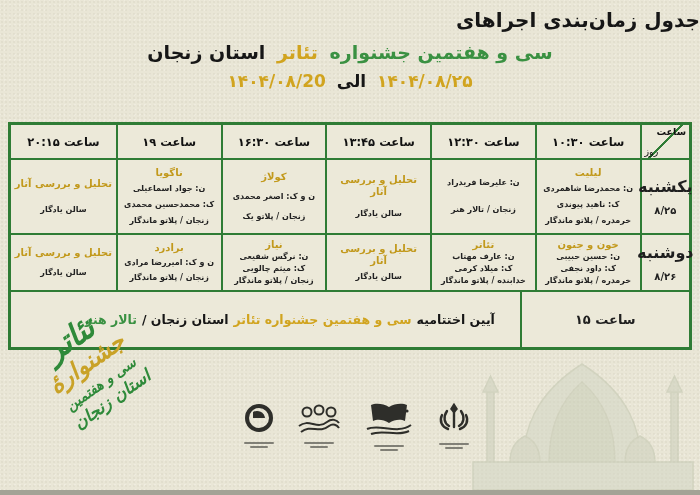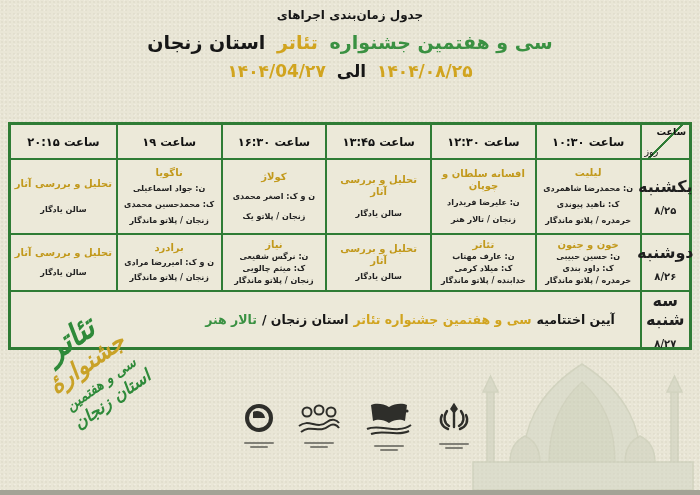--- a/index.html
+++ b/index.html
@@ -9,21 +9,21 @@
     background-image:radial-gradient(rgba(120,115,90,0.07) 1px, transparent 1px),
                      radial-gradient(rgba(255,255,255,0.25) 1px, transparent 1px);
     background-size:4px 4px, 5px 5px;
     background-position:0 0, 2px 2px;
     font-family:"DejaVu Sans", sans-serif;
     direction:rtl;
     color:#1f1f1f;
   }
   
   .hdr{position:absolute;top:8px;left:0;right:0;text-align:center;}
-  .hdr-line1{font-size:12px;font-weight:bold;color:#161616;margin:0 0 9px 0;}
+  .hdr-line1{font-size:20px;font-weight:bold;color:#161616;margin:0 0 9px 0;text-align:right;}
   .hdr-line2{font-size:19px;font-weight:bold;margin:0 0 8px 0;}
   .hdr-line3{font-size:17px;font-weight:bold;margin:0;}
   .t-green{color:#3a9142;}
   .t-gold{color:#d1a41f;}
   .t-black{color:#161616;}
   .gap{margin-inline-start:5px;}
   
   .sched{
     position:absolute;top:122px;left:8px;width:684px;height:228px;
     border:3px solid #2f7c35;background:#ece9d9;
@@ -89,21 +89,21 @@
   <div class="hdr">
     <div class="hdr-line1">جدول زمان‌بندی اجراهای</div>
     <div class="hdr-line2">
       <span class="t-green">سی و هفتمین جشنواره</span>
       <span class="t-gold gap">تئاتر</span>
       <span class="t-black gap">استان زنجان</span>
     </div>
     <div class="hdr-line3">
       <span class="t-gold">۱۴۰۴/۰۸/۲۵</span>
       <span class="t-black gap">الی</span>
-      <span class="t-gold gap">۱۴۰۴/04/۲۷</span>
+      <span class="t-gold gap">۱۴۰۴/۰۸/20</span>
     </div>
   </div>
 
   <div class="sched">
 
     <div class="trow hrow">
       <div class="cell c-day hcell corner">
         <span class="cr-top">ساعت</span>
         <span class="cr-bot">روز</span>
       </div>
@@ -120,21 +120,20 @@
         <span class="day-name">یکشنبه</span>
         <span class="day-date">۸/۲۵</span>
       </div>
       <div class="cell c-t">
         <div class="show-title">لیلیت</div>
         <div class="show-line">ن: محمدرضا شاهمردی</div>
         <div class="show-line">ک: ناهید پیوندی</div>
         <div class="show-line">خرمدره / پلاتو ماندگار</div>
       </div>
       <div class="cell c-t">
-        <div class="show-title">افسانه سلطان و چوپان</div>
         <div class="show-line">ن: علیرضا فریدراد</div>
         <div class="show-line">زنجان / تالار هنر</div>
       </div>
       <div class="cell c-t">
         <div class="show-title">تحلیل و بررسی آثار</div>
         <div class="show-line">سالن یادگار</div>
       </div>
       <div class="cell c-t">
         <div class="show-title">کولاژ</div>
         <div class="show-line">ن و ک: اصغر محمدی</div>
@@ -153,21 +152,21 @@
     </div>
 
     <div class="trow r2">
       <div class="cell c-day daycell">
         <span class="day-name">دوشنبه</span>
         <span class="day-date">۸/۲۶</span>
       </div>
       <div class="cell c-t">
         <div class="show-title">خون و جنون</div>
         <div class="show-line">ن: حسین حبیبی</div>
-        <div class="show-line">ک: داود بندی</div>
+        <div class="show-line">ک: داود نجفی</div>
         <div class="show-line">خرمدره / پلاتو ماندگار</div>
       </div>
       <div class="cell c-t">
         <div class="show-title">تئاتر</div>
         <div class="show-line">ن: عارف مهتاب</div>
         <div class="show-line">ک: میلاد کرمی</div>
         <div class="show-line">خدابنده / پلاتو ماندگار</div>
       </div>
       <div class="cell c-t">
         <div class="show-title">تحلیل و بررسی آثار</div>
@@ -184,24 +183,21 @@
         <div class="show-line">ن و ک: امیررضا مرادی</div>
         <div class="show-line">زنجان / پلاتو ماندگار</div>
       </div>
       <div class="cell c-t">
         <div class="show-title">تحلیل و بررسی آثار</div>
         <div class="show-line">سالن یادگار</div>
       </div>
     </div>
 
     <div class="trow r3">
-      <div class="cell c-day daycell">
-        <span class="day-name">سه شنبه</span>
-        <span class="day-date">۸/۲۷</span>
-      </div>
+      <div class="cell c-15 time15">ساعت ۱۵</div>
       <div class="cell c-close closecell">
         <span class="t-black">آیین اختتامیه</span>
         <span class="t-gold gap">سی و هفتمین جشنواره تئاتر</span>
         <span class="t-black gap">استان زنجان /</span>
         <span class="t-green gap">تالار هنر</span>
       </div>
     </div>
   </div>
 
   <svg class="mosque" viewBox="0 0 235 140">

